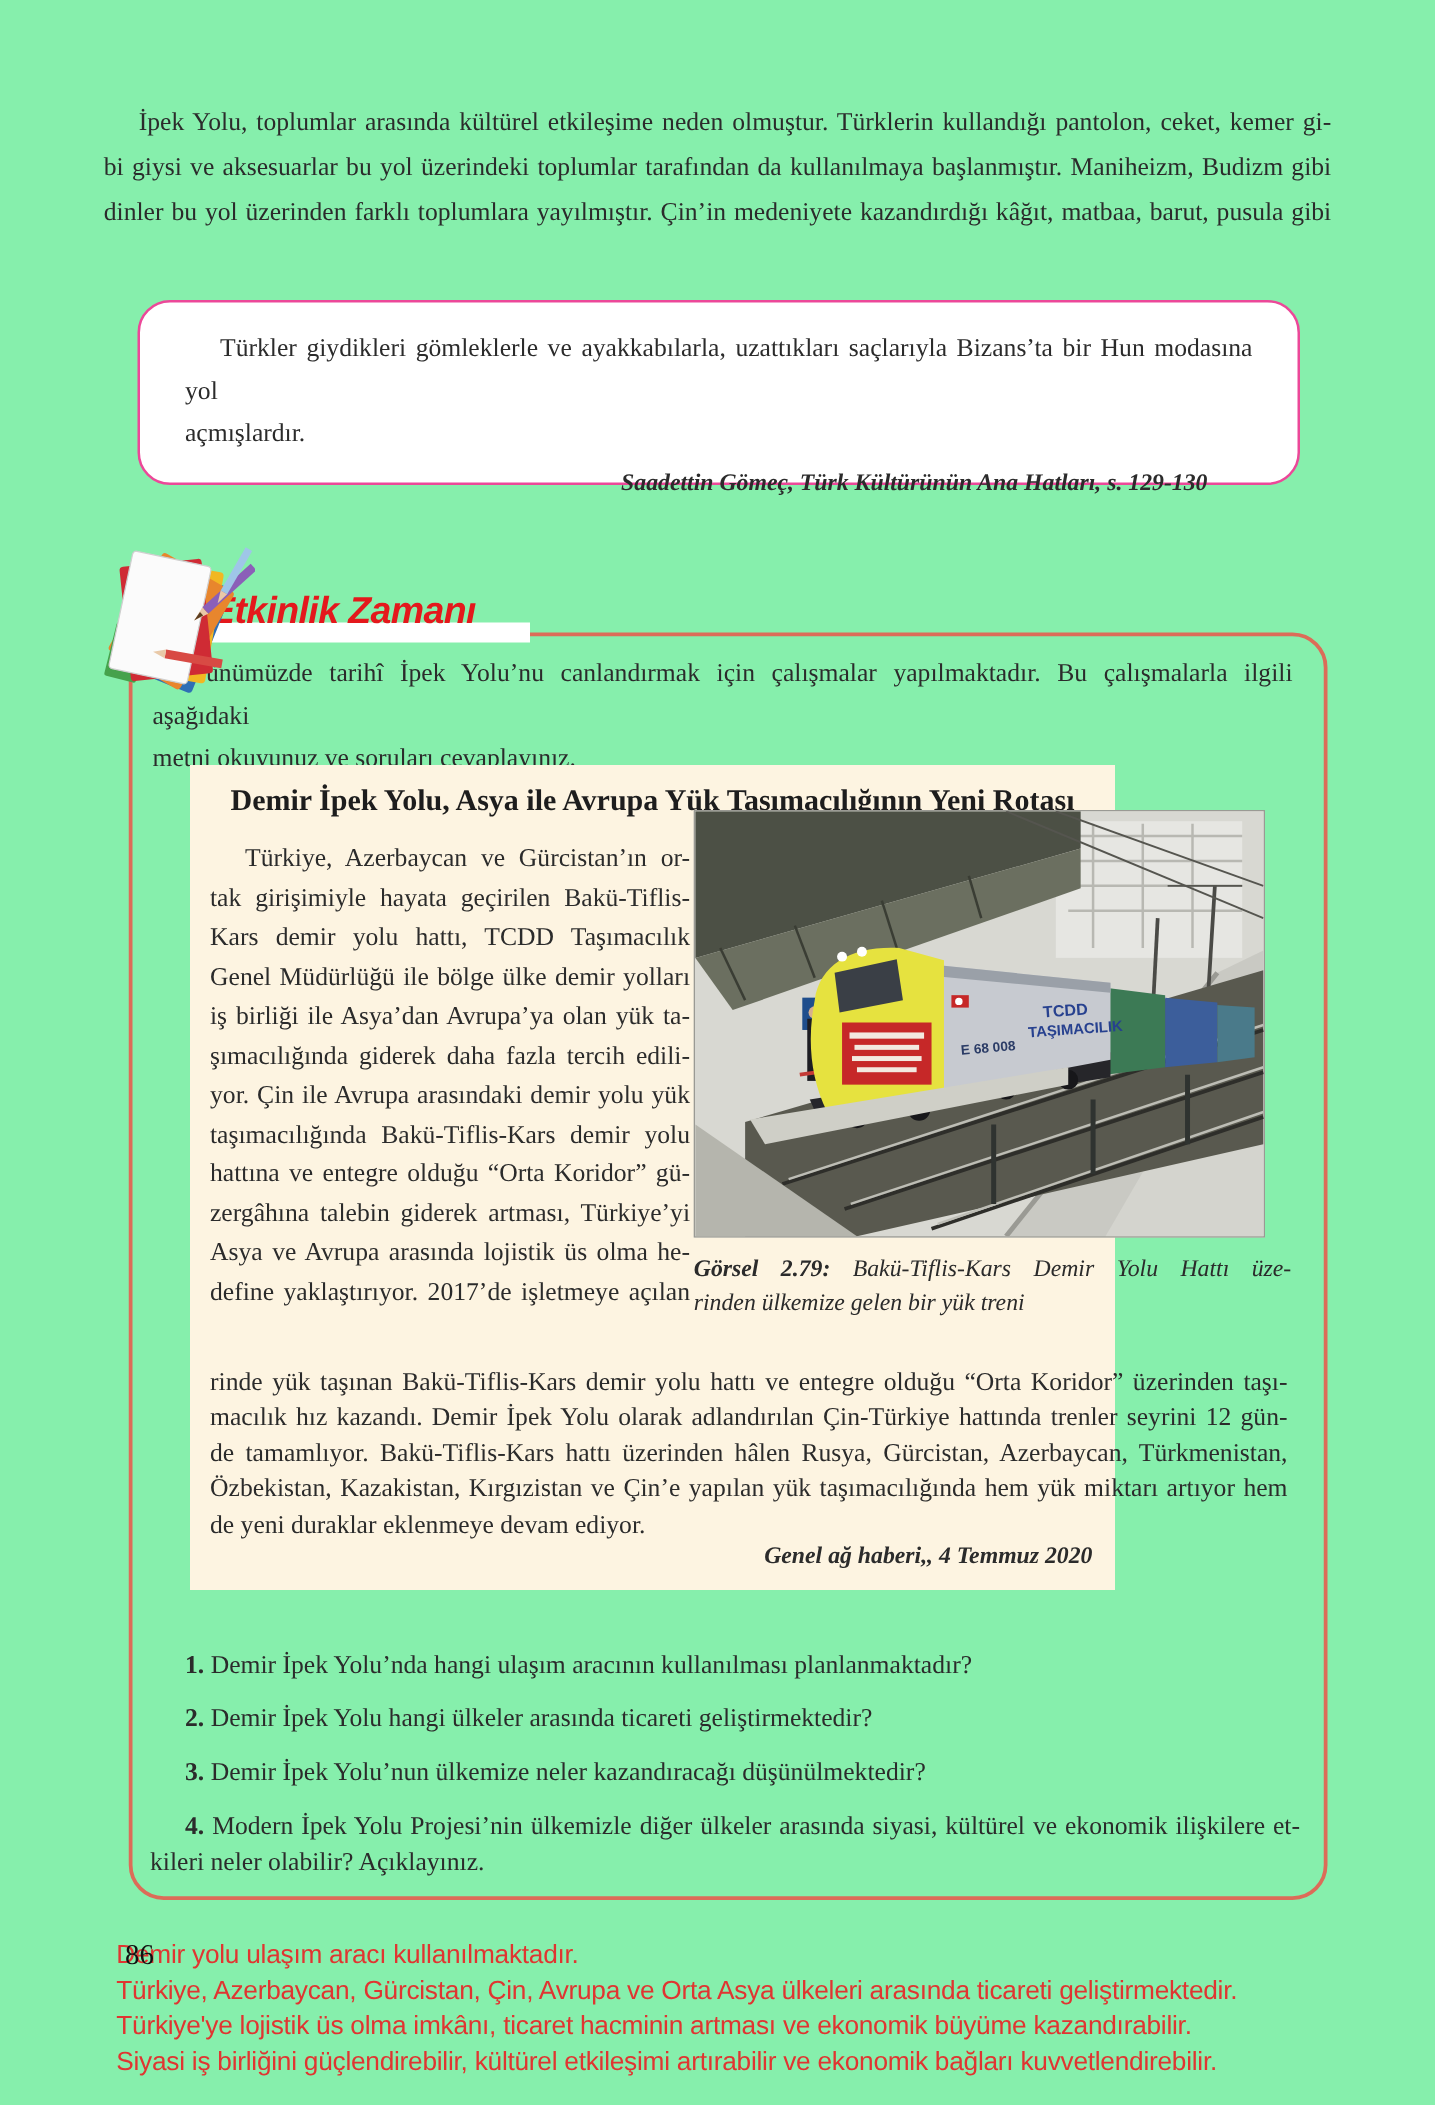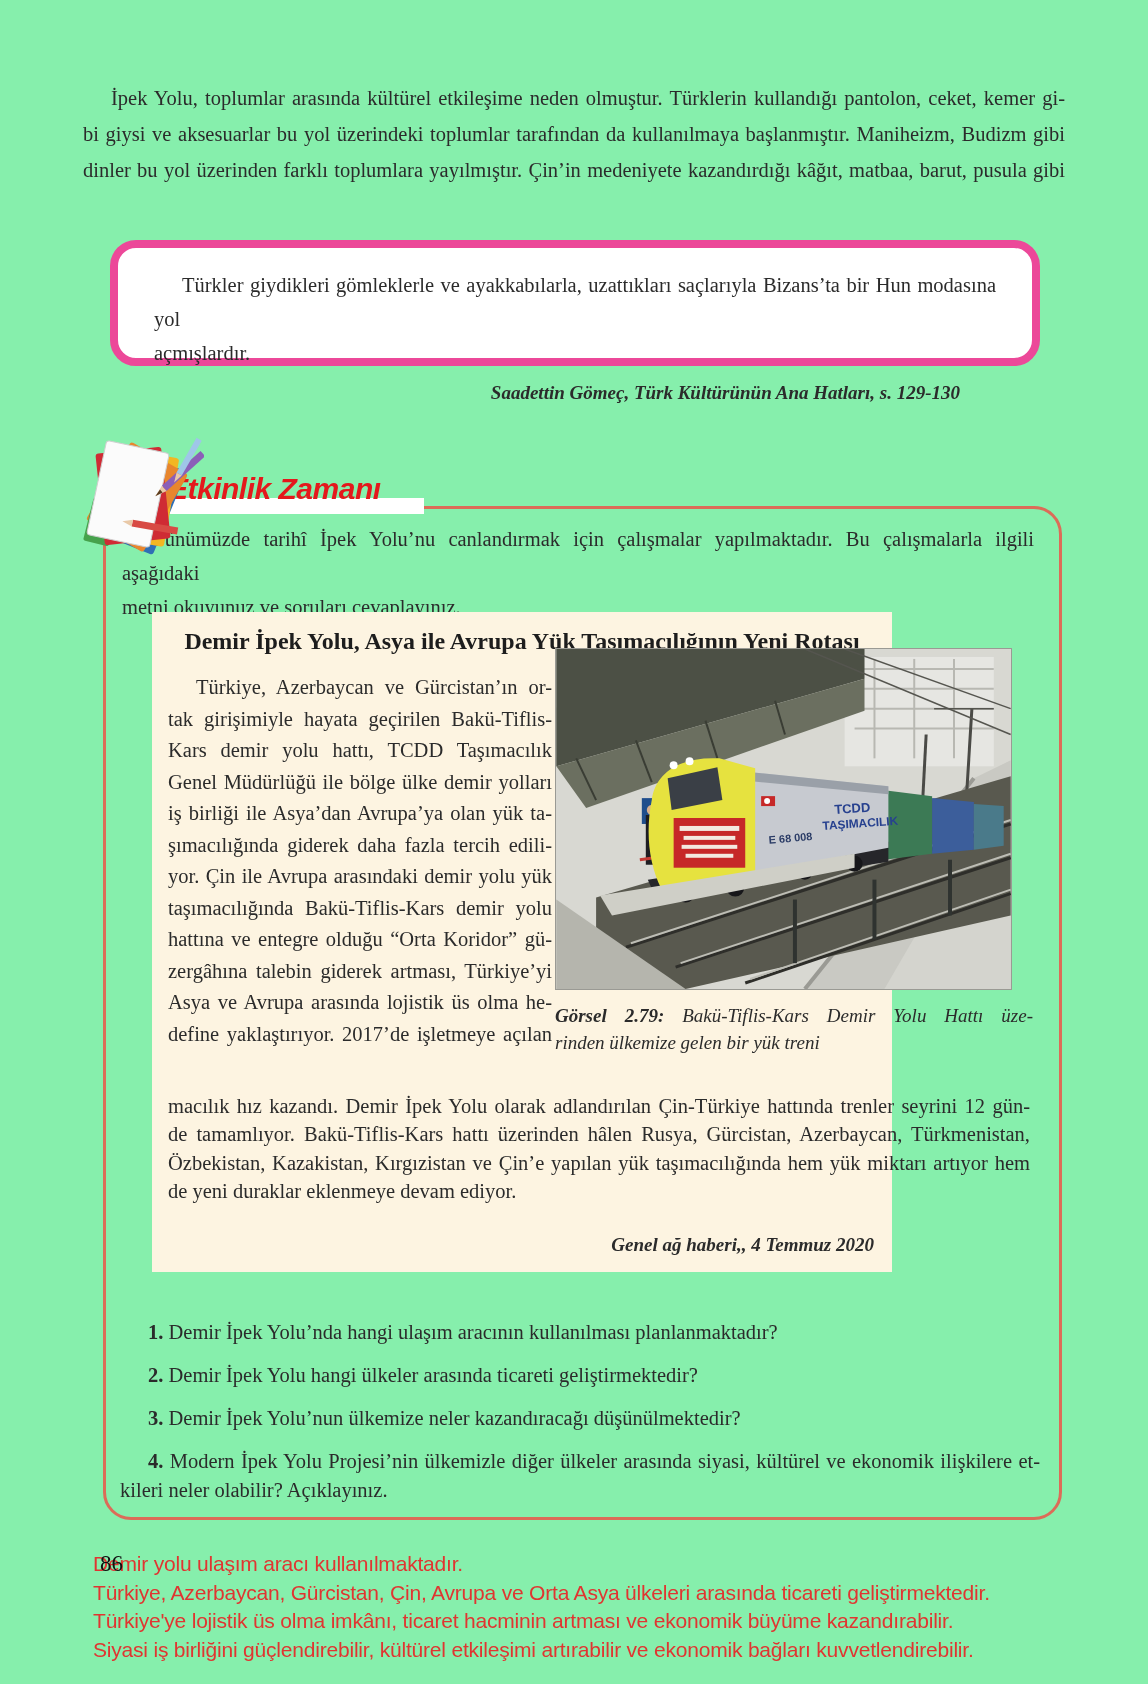--- a/index.html
+++ b/index.html
@@ -4,21 +4,21 @@
 <style>
   html,body{margin:0;padding:0;background:#fff;}
   .page{position:relative;width:1148px;height:1684px;background:#86efac;overflow:hidden;
         font-family:"Liberation Serif",serif;color:#2b2b2b;}
   .abs{position:absolute;}
   .jline{text-align:justify;text-align-last:justify;}
   .indent{text-indent:28px;}
   
   .p1{left:83px;top:80px;width:982px;font-size:20.5px;line-height:36px;}
   
-  .quote-box{left:110px;top:240px;width:930px;height:126px;border:8px solid #ec4899;border-radius:26px;box-sizing:border-box;background:#fff;}
+  .quote-box{left:110px;top:240px;width:930px;height:148px;border:2px solid #ec4899;border-radius:26px;box-sizing:border-box;background:#fff;}
   .quote-text{padding:20px 36px 0 36px;font-size:20.5px;line-height:34px;}
   .quote-cite{margin-top:12px;padding-right:72px;text-align:right;font-size:19px;font-weight:bold;font-style:italic;}
   
   .activity-box{left:103px;top:506px;width:959px;height:1014px;border:3px solid #dc6c58;border-radius:28px;box-sizing:border-box;z-index:1;}
   .title-patch{left:112px;top:498px;width:312px;height:16px;background:#fff;z-index:2;}
   .activity-title{left:168px;top:472px;z-index:3;font-family:"Liberation Sans",sans-serif;
     font-weight:bold;font-style:italic;font-size:30px;color:#e4181c;letter-spacing:-0.5px;}
   .activity-icon{left:76px;top:434px;width:128px;height:136px;z-index:4;}
   .activity-intro{left:122px;top:522px;width:912px;font-size:20.5px;line-height:34px;z-index:2;}
   
@@ -209,20 +209,21 @@
         </g>
       </svg>
     </div>
 
     <div class="caption">
       <div class="jline"><b>Görsel 2.79:</b><span> Bakü-Tiflis-Kars Demir Yolu Hattı üze-</span></div>
       <div>rinden ülkemize gelen bir yük treni</div>
     </div>
 
     <div class="fulltext">
+      <div class="jline">rinde yük taşınan Bakü-Tiflis-Kars demir yolu hattı ve entegre olduğu “Orta Koridor” üzerinden taşı-</div>
       <div class="jline">macılık hız kazandı. Demir İpek Yolu olarak adlandırılan Çin-Türkiye hattında trenler seyrini 12 gün-</div>
       <div class="jline">de tamamlıyor. Bakü-Tiflis-Kars hattı üzerinden hâlen Rusya, Gürcistan, Azerbaycan, Türkmenistan,</div>
       <div class="jline">Özbekistan, Kazakistan, Kırgızistan ve Çin’e yapılan yük taşımacılığında hem yük miktarı artıyor hem</div>
       <div>de yeni duraklar eklenmeye devam ediyor.</div>
     </div>
 
     <div class="source">Genel ağ haberi,, 4 Temmuz 2020</div>
   </div>
 
   <div class="abs questions">

